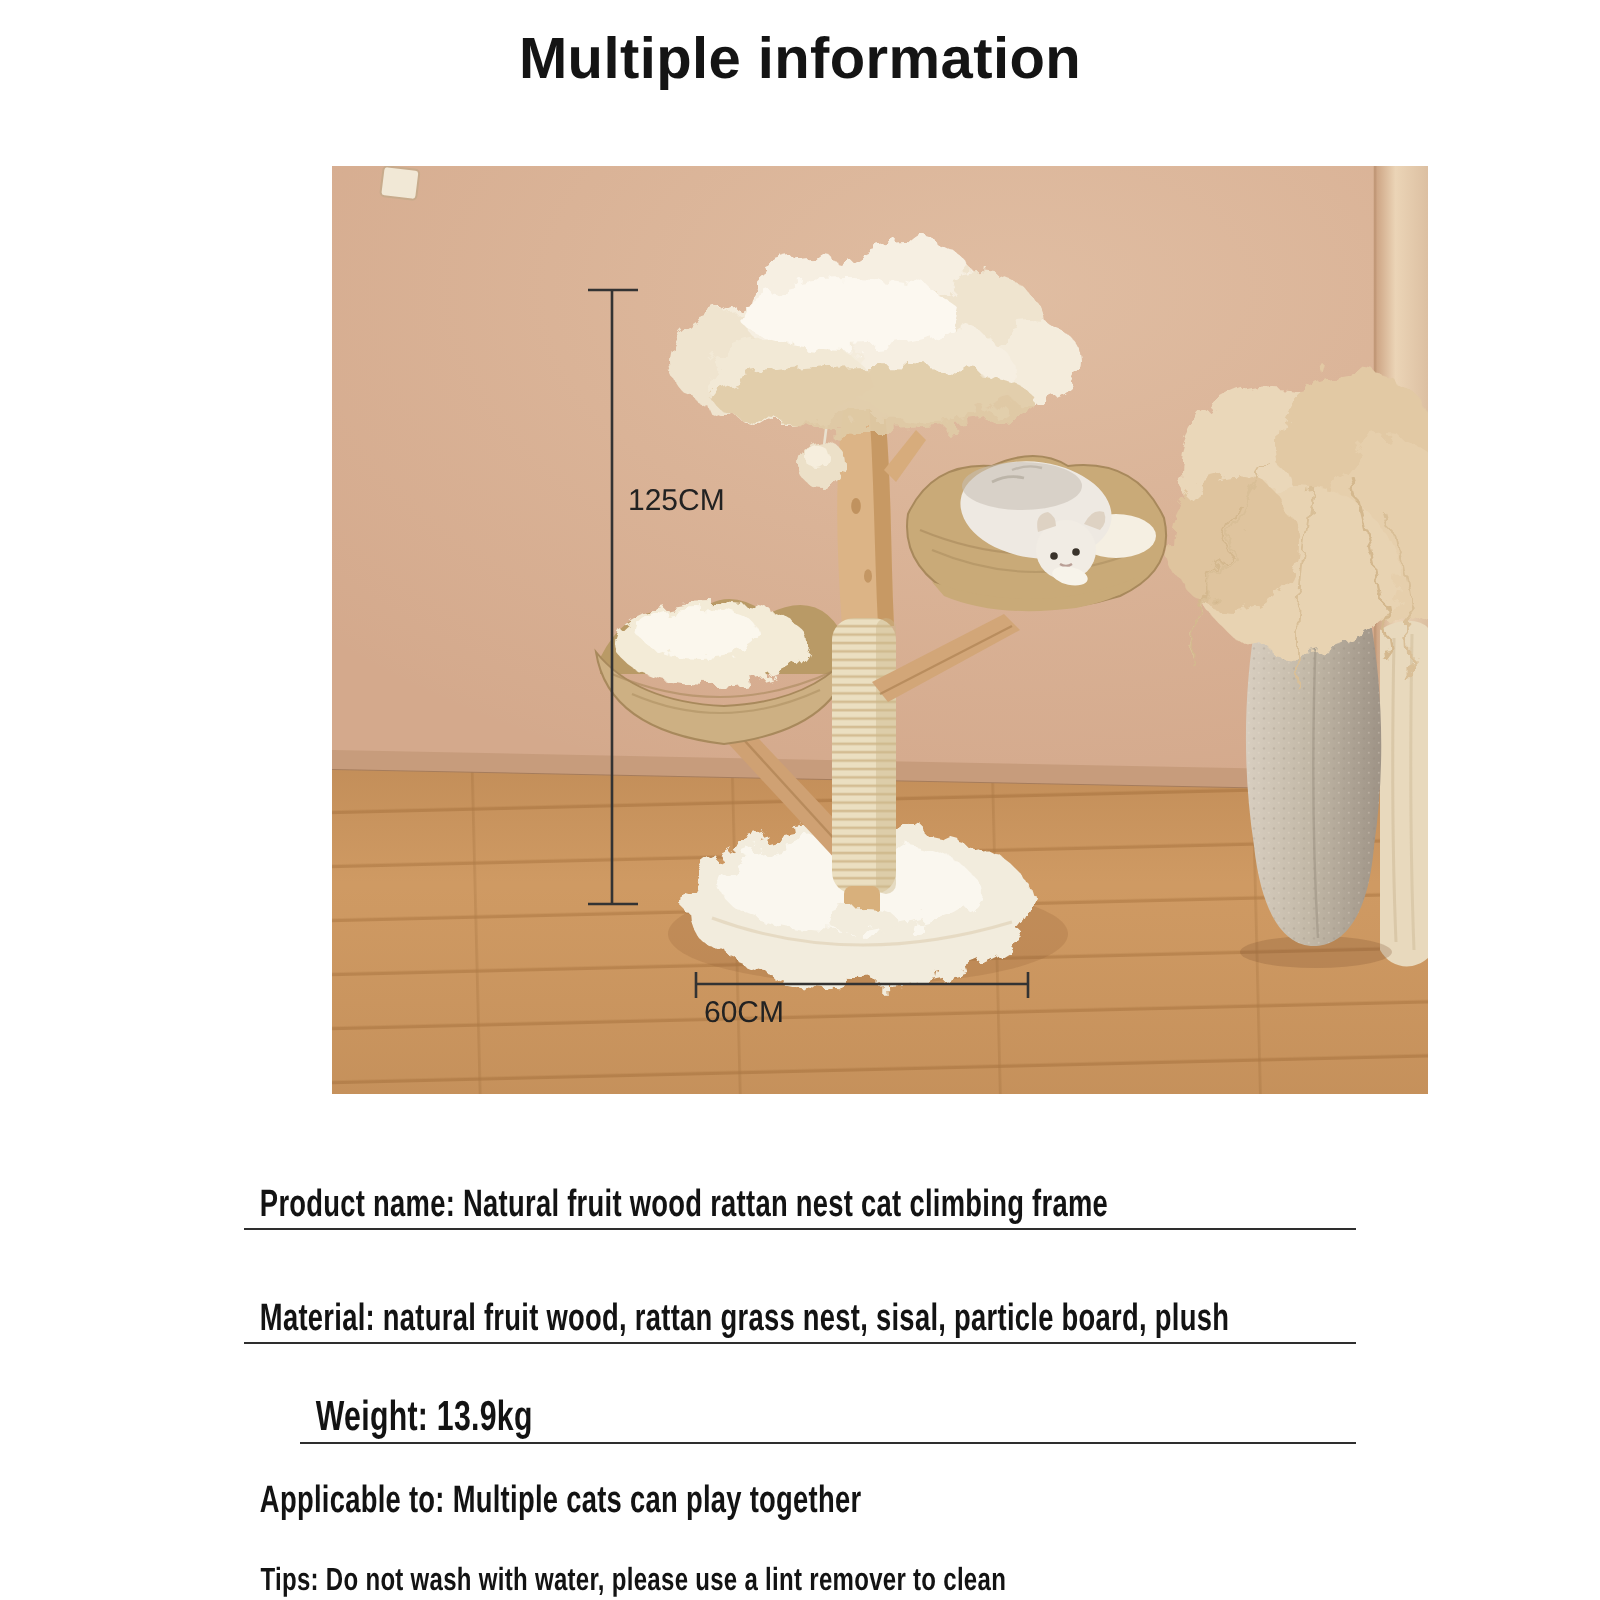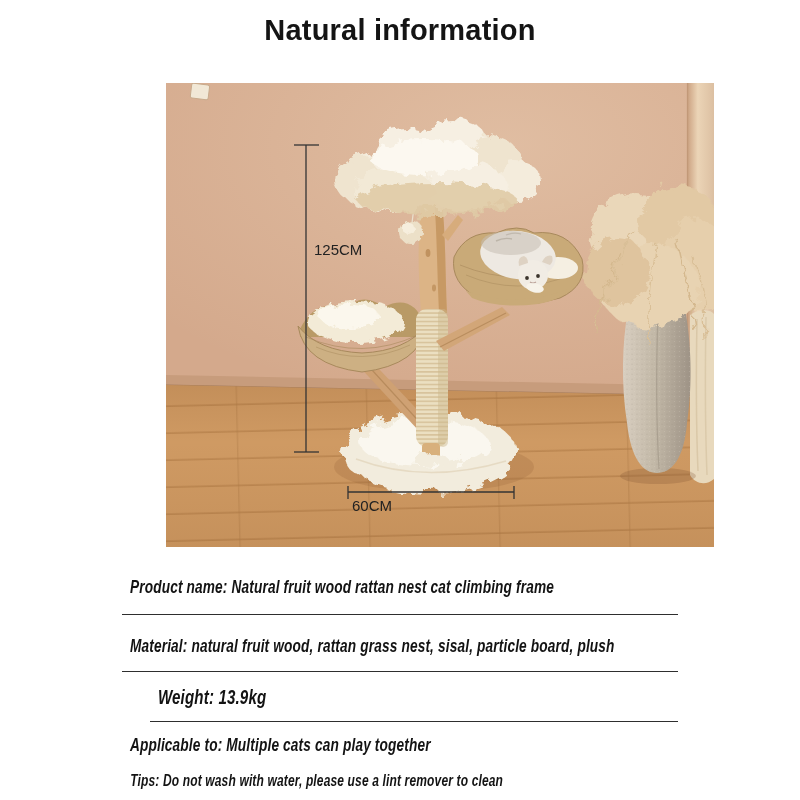--- a/index.html
+++ b/index.html
@@ -11,21 +11,21 @@
   .page-title{
     margin:14px 0 0 0;text-align:center;
     font-size:29px;line-height:33px;font-weight:700;color:#141414;
     letter-spacing:0.2px;
   }
   .photo{
     width:468px;height:464px;margin:36px auto 0 auto;position:relative;
   }
   .photo svg{display:block;}
   .specs{width:556px;margin:0 auto;color:#141414;}
-  .spec-row{display:flex;align-items:center;box-sizing:border-box;font-style:italic;}
+  .spec-row{display:flex;align-items:flex-end;box-sizing:border-box;}
   .spec-row.ruled{border-bottom:1px solid #2e2e2e;}
   .row-1{height:68px;padding-top:12px;}
   .row-2{height:57px;padding-top:6px;}
   .row-3{height:50px;margin-left:28px;}
   .row-4{height:40px;padding-top:6px;}
   .row-5{height:38px;}
   .spec-text{
     display:inline-block;font-weight:700;font-size:19px;color:#131313;
     transform:scaleX(0.72);transform-origin:0 50%;white-space:nowrap;
     padding-left:11px;letter-spacing:0.2px;
@@ -34,21 +34,21 @@
   .packing-col{flex:1;}
   .weight-text{font-size:21px;}
   .packing-text{font-size:23px;transform:scaleX(0.8);padding-left:0;}
   .tips-text{font-size:16px;transform:scaleX(0.75);}
 </style>
 </head>
 <body>
 
 <div class="page">
 
-  <h1 class="page-title">Natural information</h1>
+  <h1 class="page-title">Multiple information</h1>
 
   <div class="photo">
     <svg viewBox="0 0 548 464" width="548" height="464">
       <defs>
         <radialGradient id="walllight" cx="0.62" cy="0.2" r="0.85">
           <stop offset="0" stop-color="#f6e2ca" stop-opacity="0.35"></stop>
           <stop offset="1" stop-color="#f6e2ca" stop-opacity="0"></stop>
         </radialGradient>
         <linearGradient id="stripg" x1="0" y1="0" x2="1" y2="0">
           <stop offset="0" stop-color="#c99e7d"></stop>

